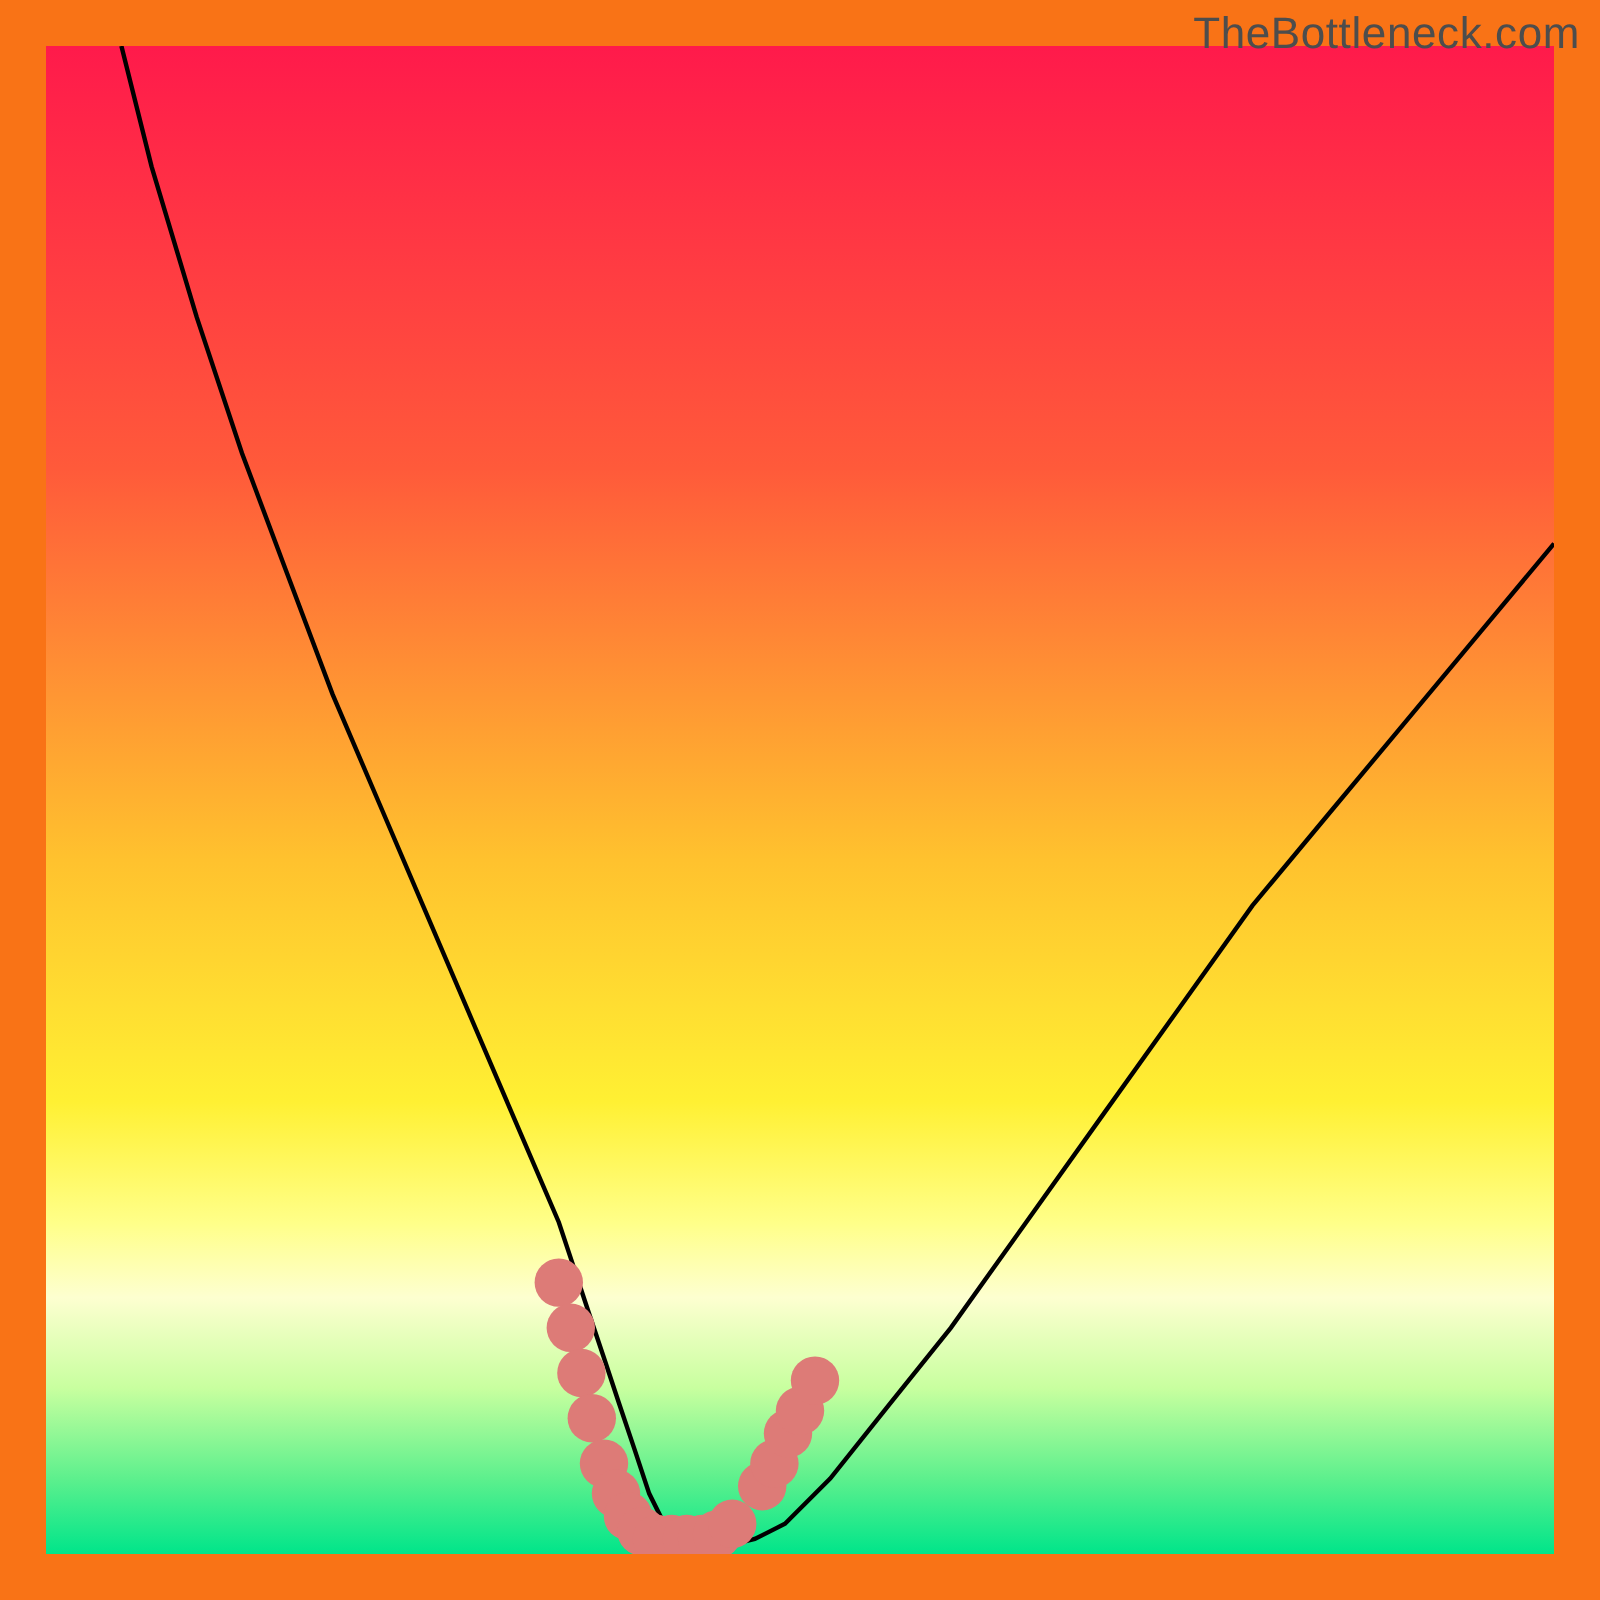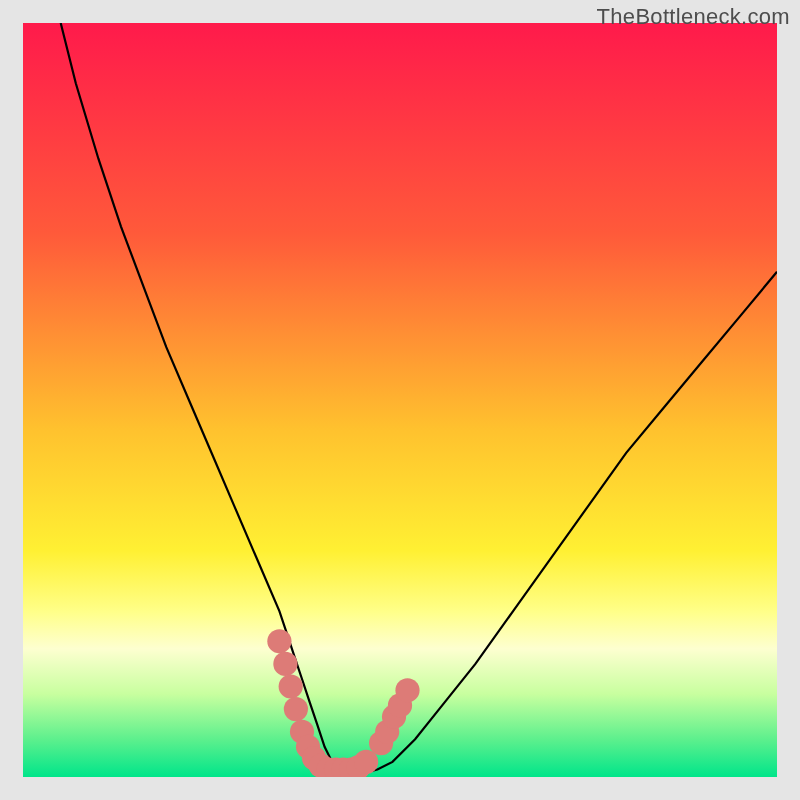--- a/index.html
+++ b/index.html
@@ -8,21 +8,21 @@
     width: 800px;
     height: 800px;
     overflow: hidden;
     background: #000;
     font-family: Arial, Helvetica, sans-serif;
   }
   .outer {
     position: relative;
     width: 800px;
     height: 800px;
-    background: #e5e5e5;
+    background: #f97316;
   }
   .plot {
     position: absolute;
     left: 23px;
     top: 23px;
     width: 754px;
     height: 754px;
     overflow: hidden;
   }
   .watermark {

